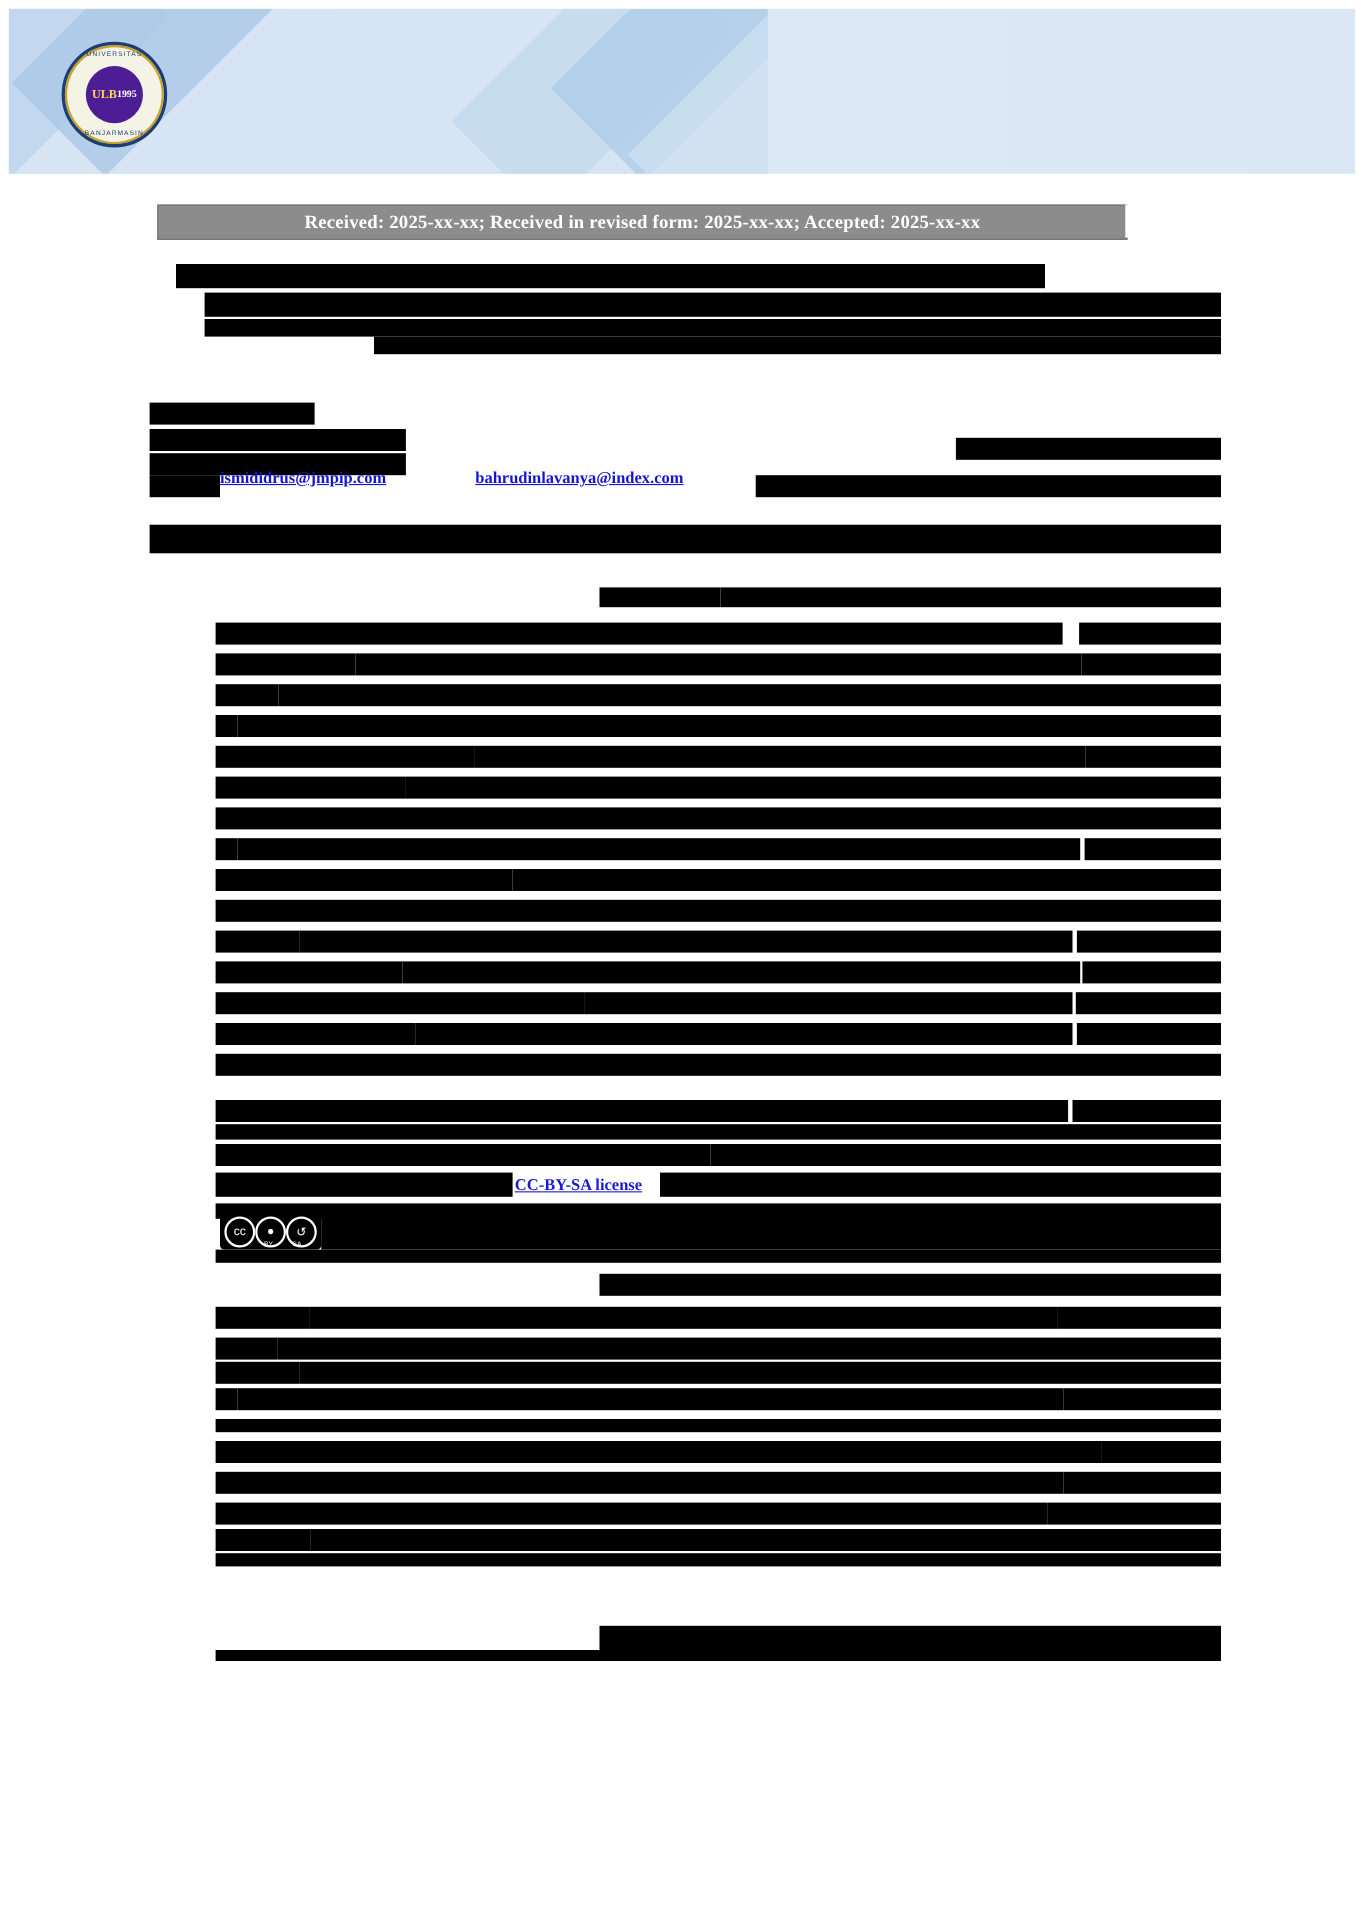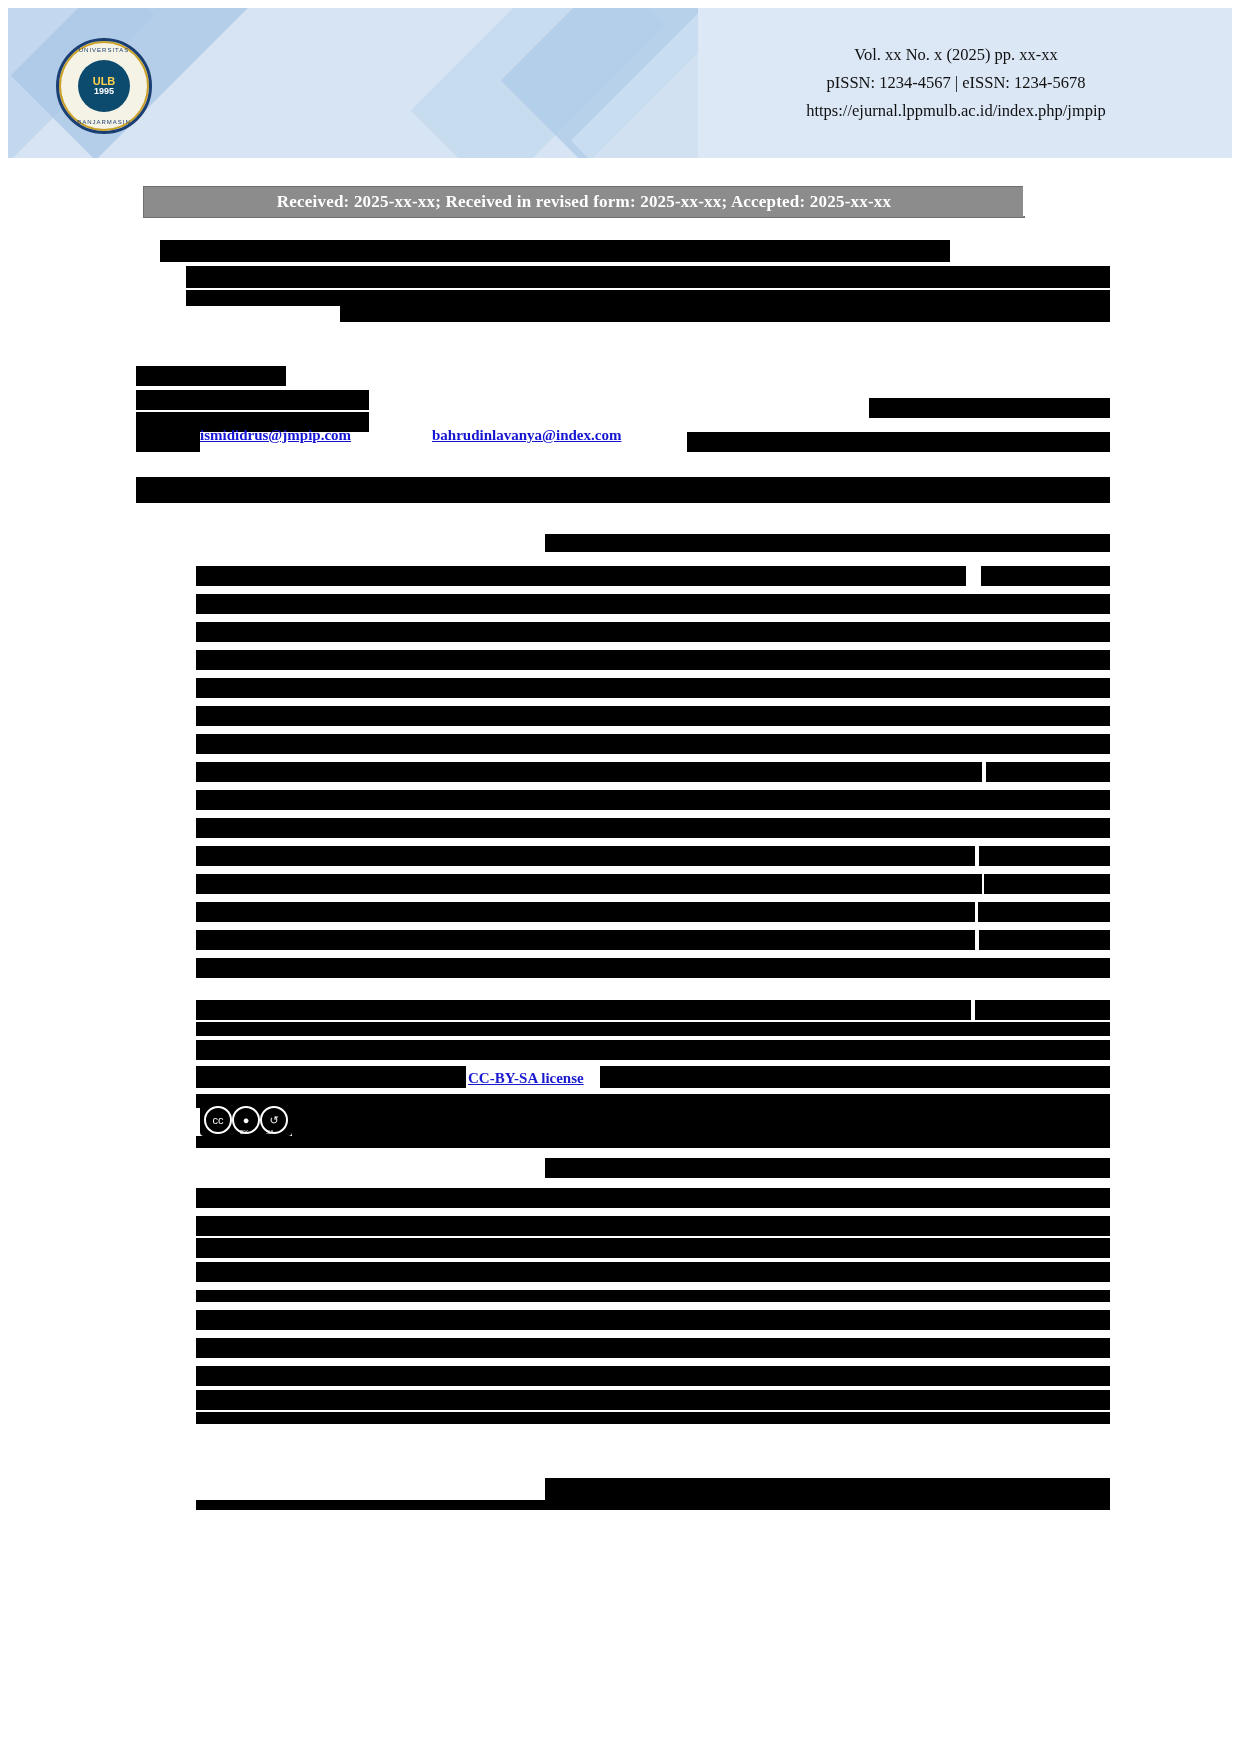--- a/index.html
+++ b/index.html
@@ -72,30 +72,30 @@
     font-family: "Liberation Sans", sans-serif;
   }
   .logo-circle .ring-text.bottom {
     top: auto;
     bottom: 6px;
   }
   .logo-inner {
     width: 52px;
     height: 52px;
     border-radius: 50%;
-    background: #0c4a6e;
+    background: #4c1d95;
     color: #ffd34d;
     font-size: 11px;
     font-weight: bold;
     display: flex;
     align-items: center;
     justify-content: center;
-    flex-direction: column;
+    flex-direction: row;
     line-height: 1.1;
-    font-family: Liberation Sans, sans-serif;
+    font-family: Liberation Serif, serif;
   }
   .logo-inner .yr { font-size: 9px; color:#ffffff; }
 
   .journal-title {
     position: absolute;
     left: 165px;
     top: 14px;
     font-family: "Liberation Serif", serif;
     font-weight: bold;
     font-size: 62px;
@@ -225,25 +225,20 @@
       <span class="ring-text">UNIVERSITAS</span>
       <span class="logo-inner">
         <span>ULB</span>
         <span class="yr">1995</span>
       </span>
       <span class="ring-text bottom">BANJARMASIN</span>
     </div>
 
   </div>
 
-  <div class="header-right">
-    <div>Vol. xx No. x (2025) pp. xx-xx</div>
-    <div>pISSN: 1234-4567 | eISSN: 1234-5678</div>
-    <div>https://ejurnal.lppmulb.ac.id/index.php/jmpip</div>
-  </div>
 </div>
 
 <div class="received-bar">
   <span>Received: 2025-xx-xx; Received in revised form: 2025-xx-xx; Accepted: 2025-xx-xx</span>
 </div>
 <div class="received-bar-tail"></div>
 
 <div id="redaction-layer">
     <div class="blk" style="left: 160px; top: 240px; width: 790px; height: 22px;"></div>
     <div class="blk" style="left: 186px; top: 266px; width: 924px; height: 22px;"></div>

